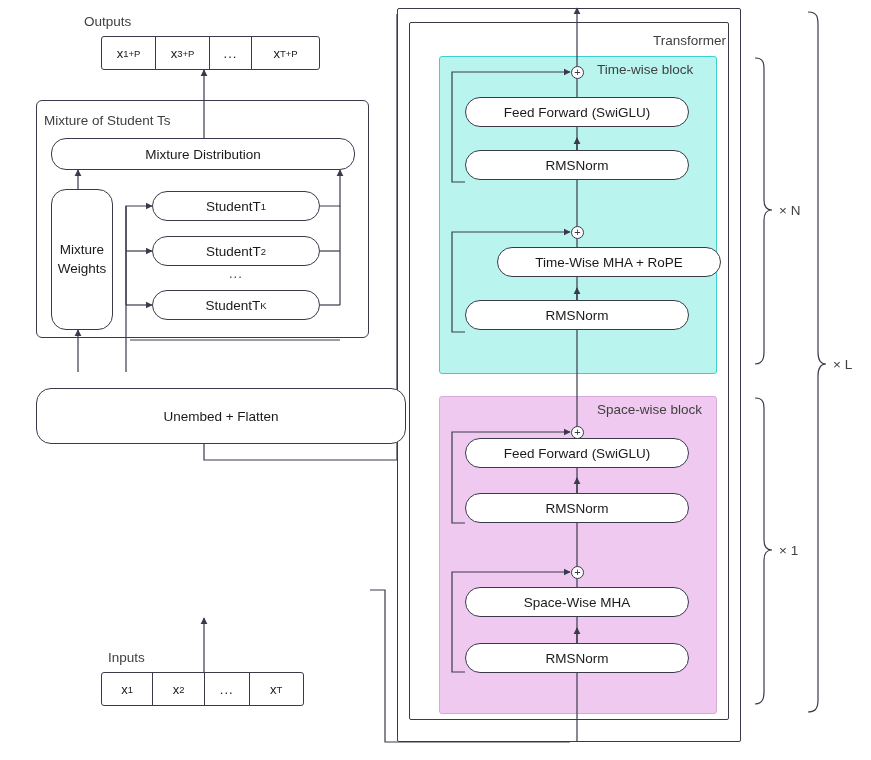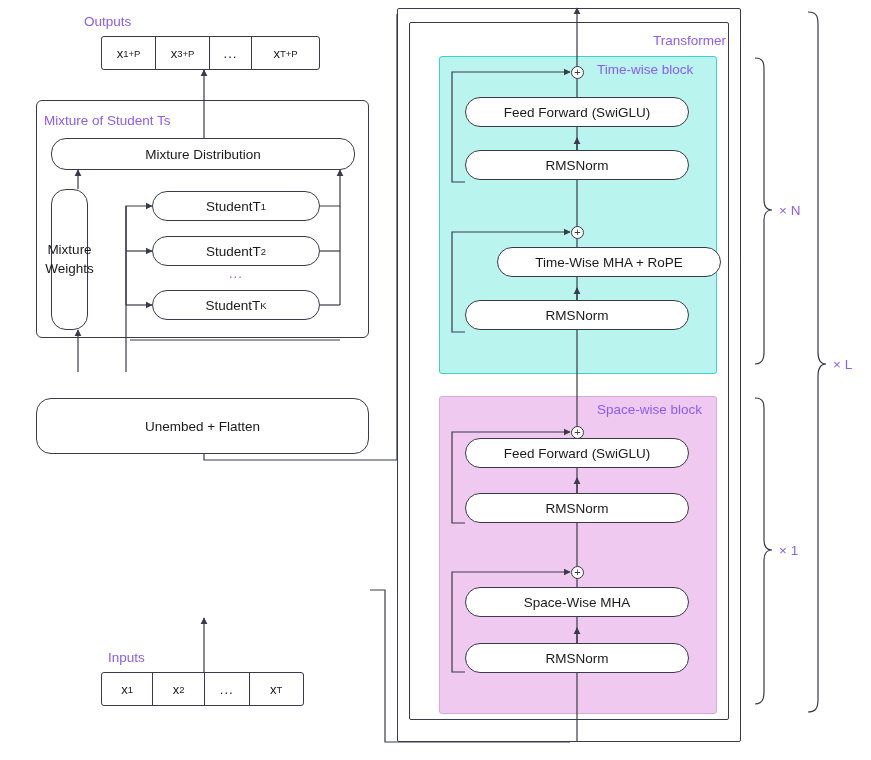--- a/index.html
+++ b/index.html
@@ -13,21 +13,21 @@
   }
   #root {
     position: relative;
     width: 871px;
     height: 760px;
     overflow: hidden;
   }
   .abs { position: absolute; }
   .lbl {
     font-size: 13.5px;
-    color: #8b5cf6;
+    color: #404040;
     white-space: nowrap;
   }
   .box {
     box-sizing: border-box;
     border: 1.2px solid #3a3a4a;
     background: #ffffff;
     border-radius: 15px;
     display: flex;
     align-items: center;
     justify-content: center;
@@ -210,39 +210,39 @@
       <span>x</span>
         <sub>T+P</sub>
     </div>
   </div>
 
   <div class="abs group" style="left:36px; top:100px; width:333px; height:238px;"></div>
   <div class="abs lbl" style="left:44px; top:113px;">Mixture of Student Ts</div>
 
   <div class="abs box" style="left:51px; top:138px; width:304px; height:32px;">Mixture Distribution</div>
 
-  <div class="abs box" style="left:51px; top:189px; width:37px; height:141px; flex-direction:column; line-height:1.35;">
+  <div class="abs box" style="left:51px; top:189px; width:62px; height:141px; flex-direction:column; line-height:1.35;">
     <span style="padding:0 4px;">Mixture Weights</span>
   </div>
 
   <div class="abs box" style="left:152px; top:191px; width:168px; height:30px;">
     <span>StudentT</span>
       <sub style="font-size:9.5px;">1</sub>
   </div>
   <div class="abs box" style="left:152px; top:236px; width:168px; height:30px;">
     <span>StudentT</span>
       <sub style="font-size:9.5px;">2</sub>
   </div>
   <div class="abs lbl dots" style="left:229px; top:266px;">...</div>
   <div class="abs box" style="left:152px; top:290px; width:168px; height:30px;">
     <span>StudentT</span>
       <sub style="font-size:9.5px;">K</sub>
   </div>
 
-  <div class="abs box" style="left:36px; top:398px; width:333px; height:56px;text-align:center;">Unembed + Flatten</div>
+  <div class="abs box" style="left:36px; top:388px; width:370px; height:56px;text-align:center;">Unembed + Flatten</div>
 
 
   <div class="abs lbl" style="left:108px; top:650px;">Inputs</div>
   <div class="abs tok-row" style="left:101px; top:672px; width:203px; height:34px;">
     <div class="tok" style="width:52px;">
       <span>x</span>
         <sub>1</sub>
     </div>
     <div class="tok" style="width:52px;">
       <span>x</span>

